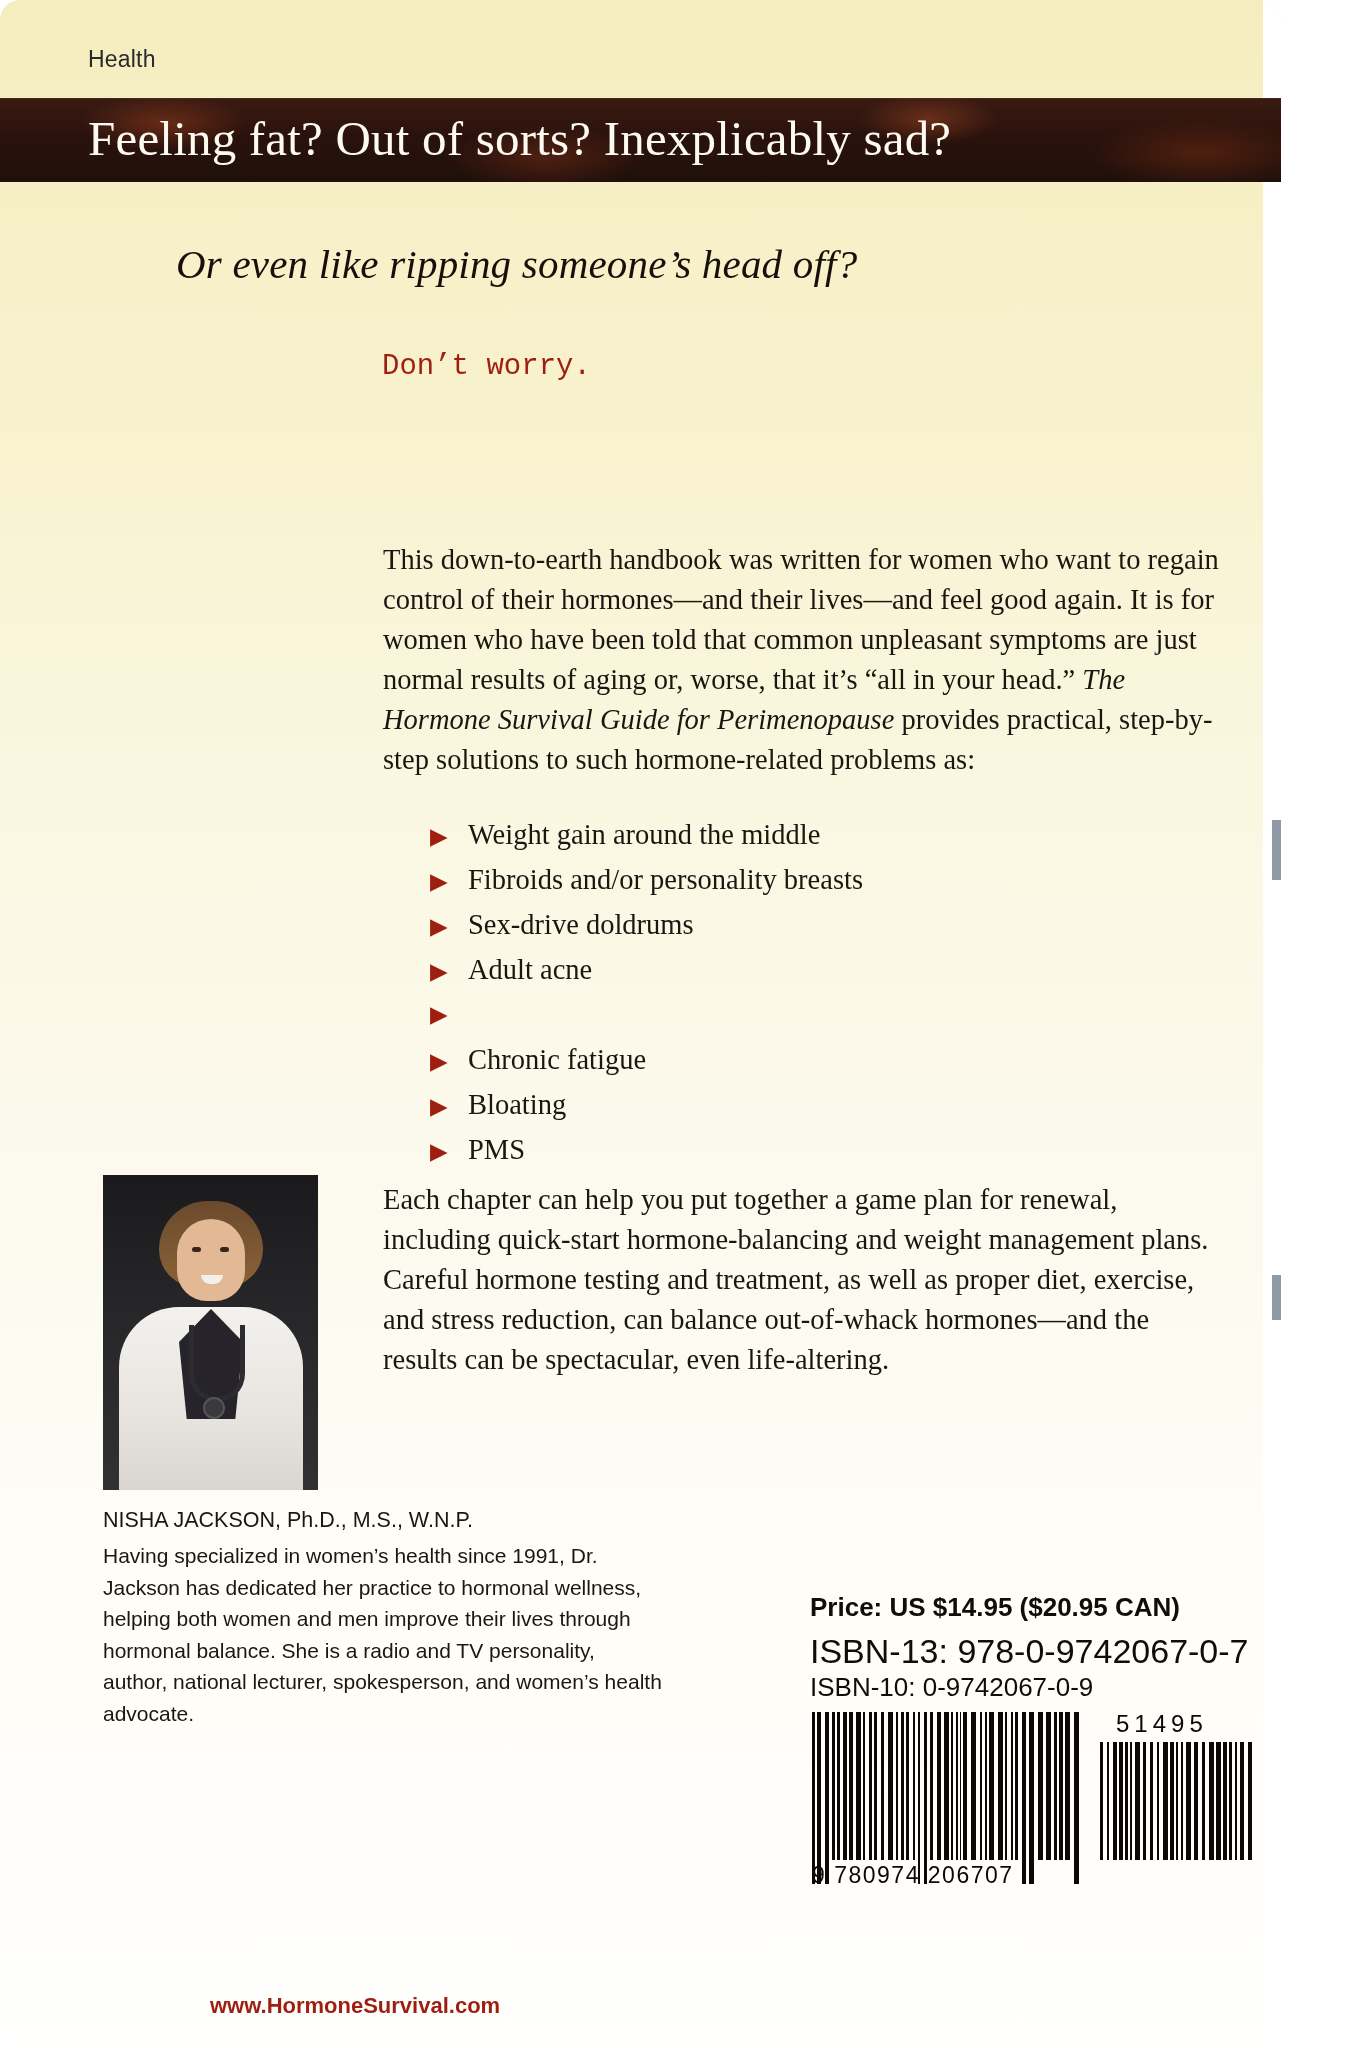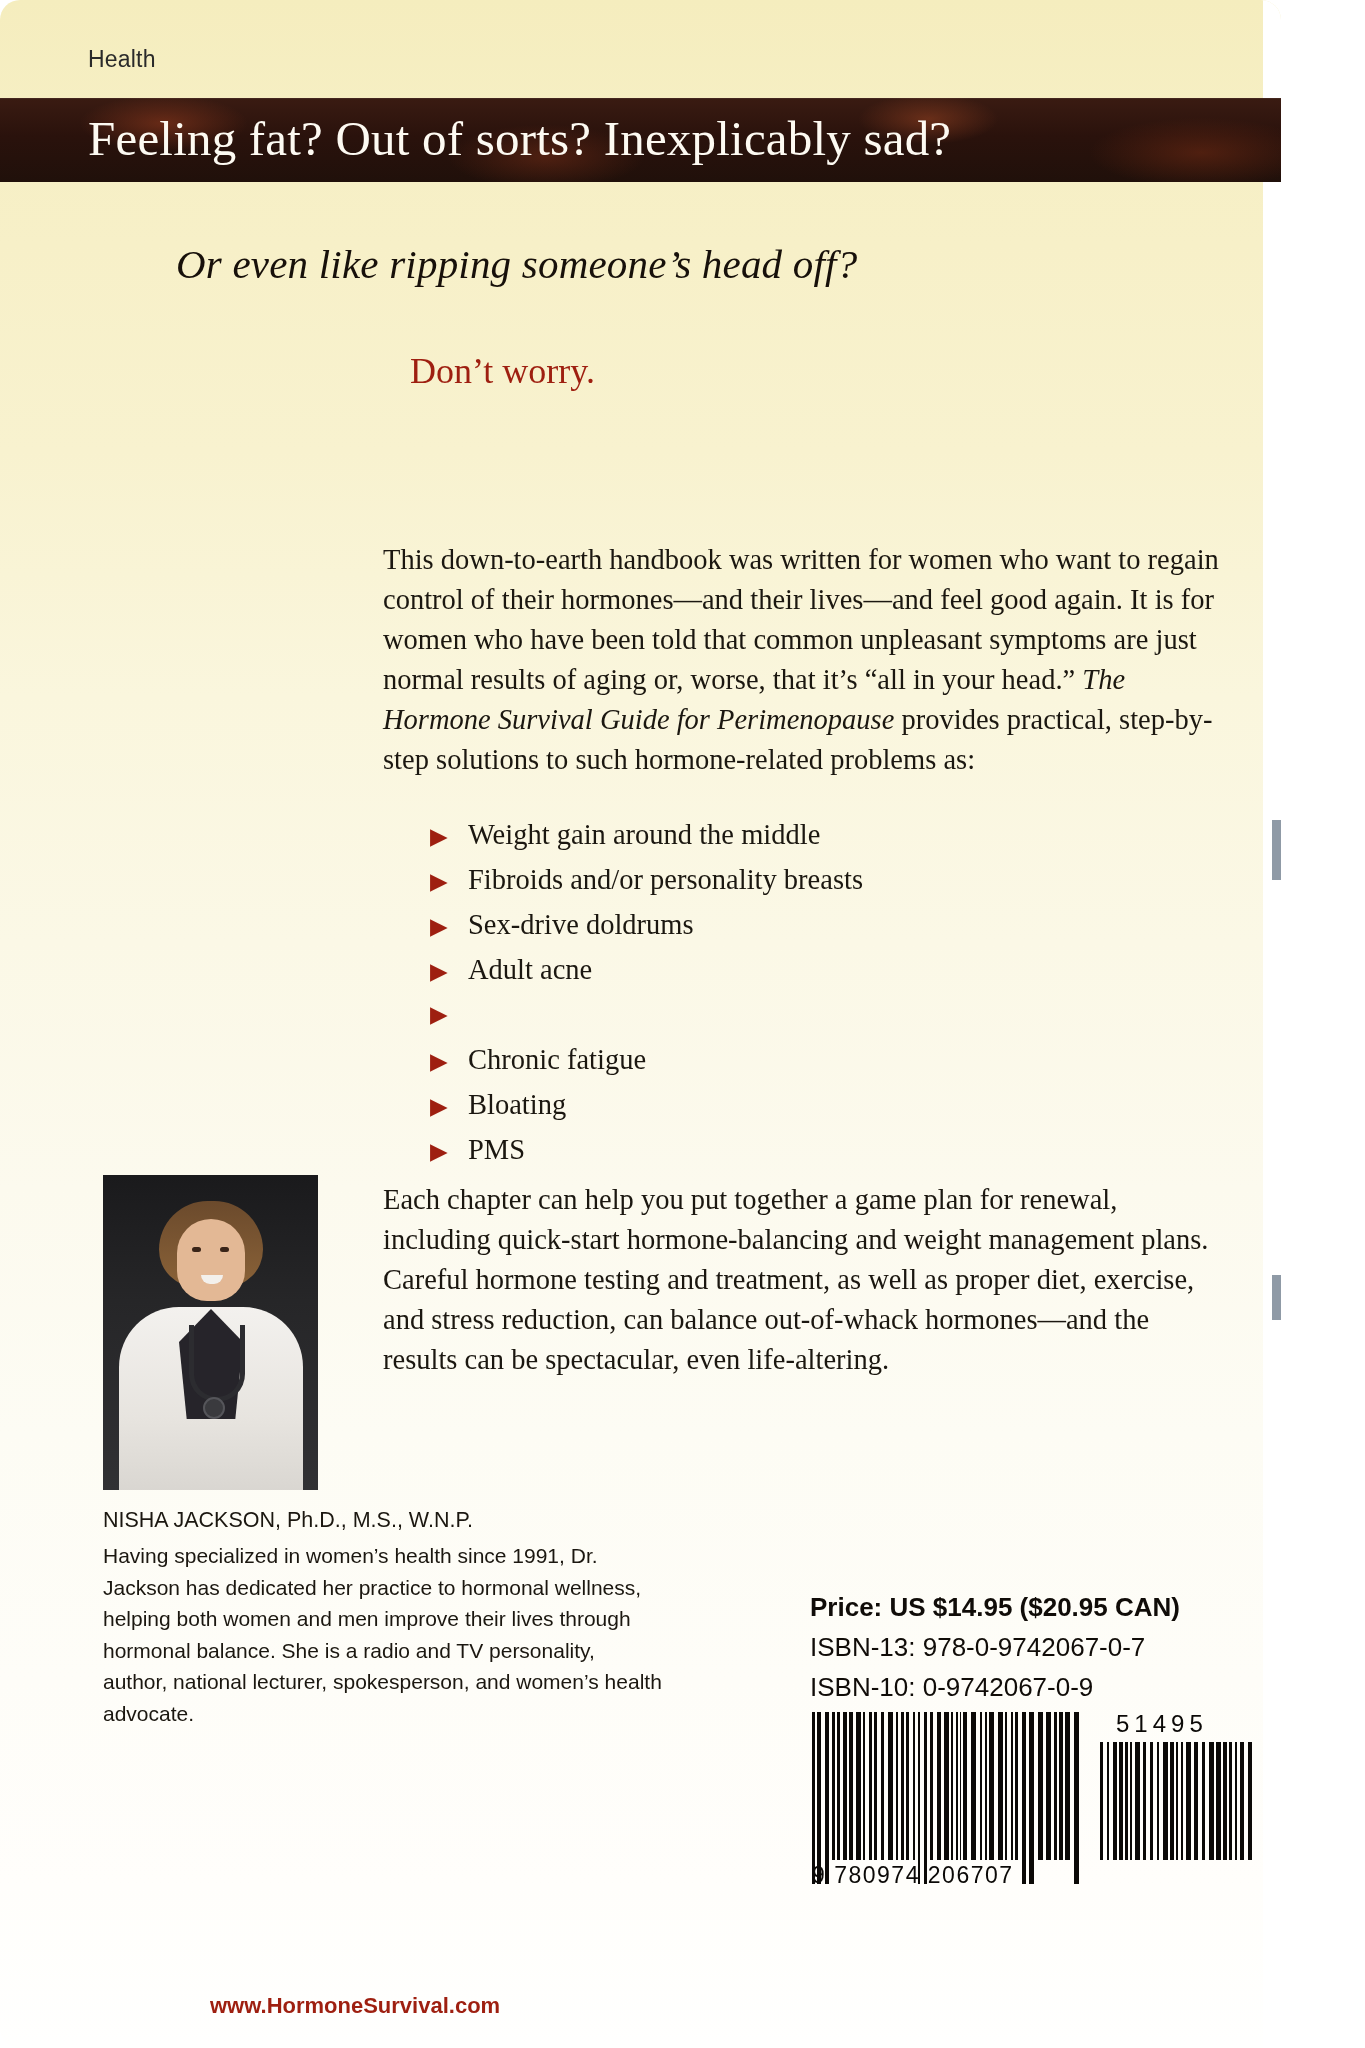--- a/index.html
+++ b/index.html
@@ -100,25 +100,24 @@
     font-size: 41px;
     color: #17100a;
     letter-spacing: 0.2px;
     white-space: nowrap;
   }
 
   .dontworry {
     position: absolute;
     top: 350px;
     left: 382px;
-    font-family: Liberation Serif, serif;
-    font-size: 36px;
+    font-family: Liberation Mono, monospace;
+    font-size: 29px;
     color: #9e1f10;
     white-space: nowrap;
-    margin-left: 28px;
   }
   .hormonal {
     position: absolute;
     top: 414px;
     left: 382px;
     font-family: "Liberation Serif", serif;
     font-size: 44px;
     color: #130d08;
     white-space: nowrap;
   }
@@ -285,21 +284,21 @@
     font-weight: bold;
     font-size: 26px;
     color: #100c08;
     white-space: nowrap;
   }
   .isbn13 {
     position: absolute;
     left: 810px;
     top: 1632px;
     font-family: "Liberation Sans", sans-serif;
-    font-size: 26px;
+    font-size: 34px;
     color: #100c08;
     white-space: nowrap;
   }
   .isbn10 {
     position: absolute;
     left: 810px;
     top: 1672px;
     font-family: "Liberation Sans", sans-serif;
     font-size: 26px;
     color: #100c08;

